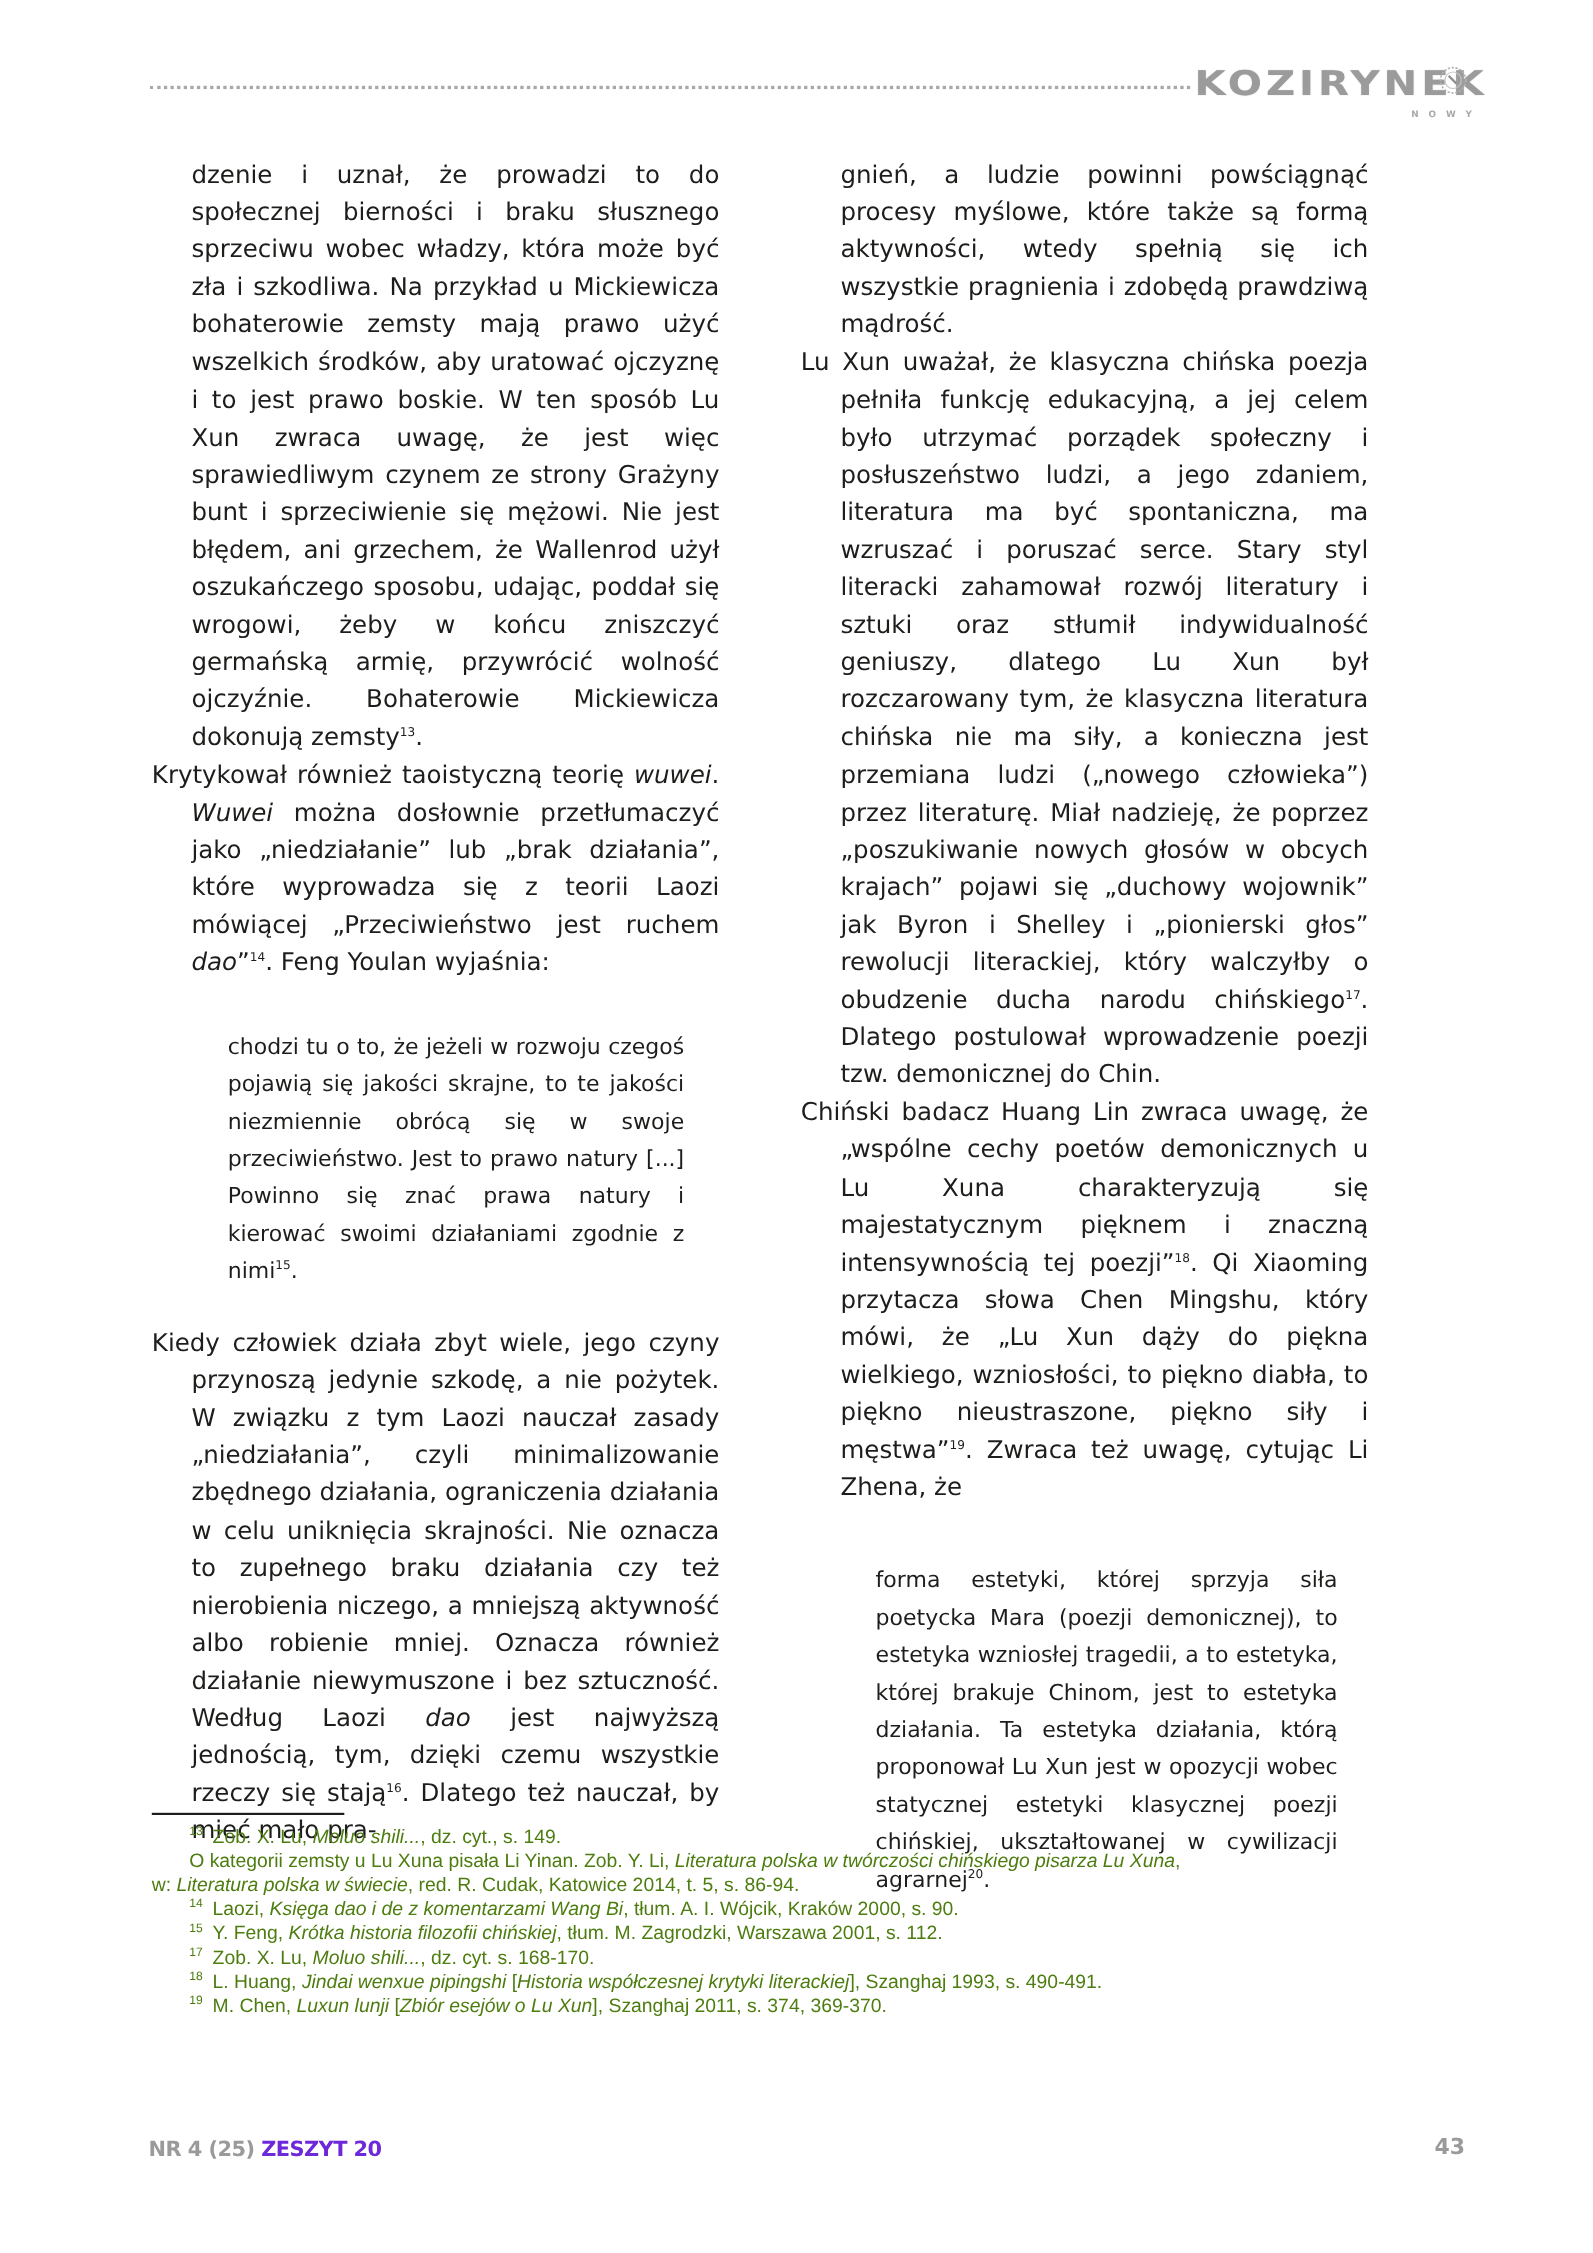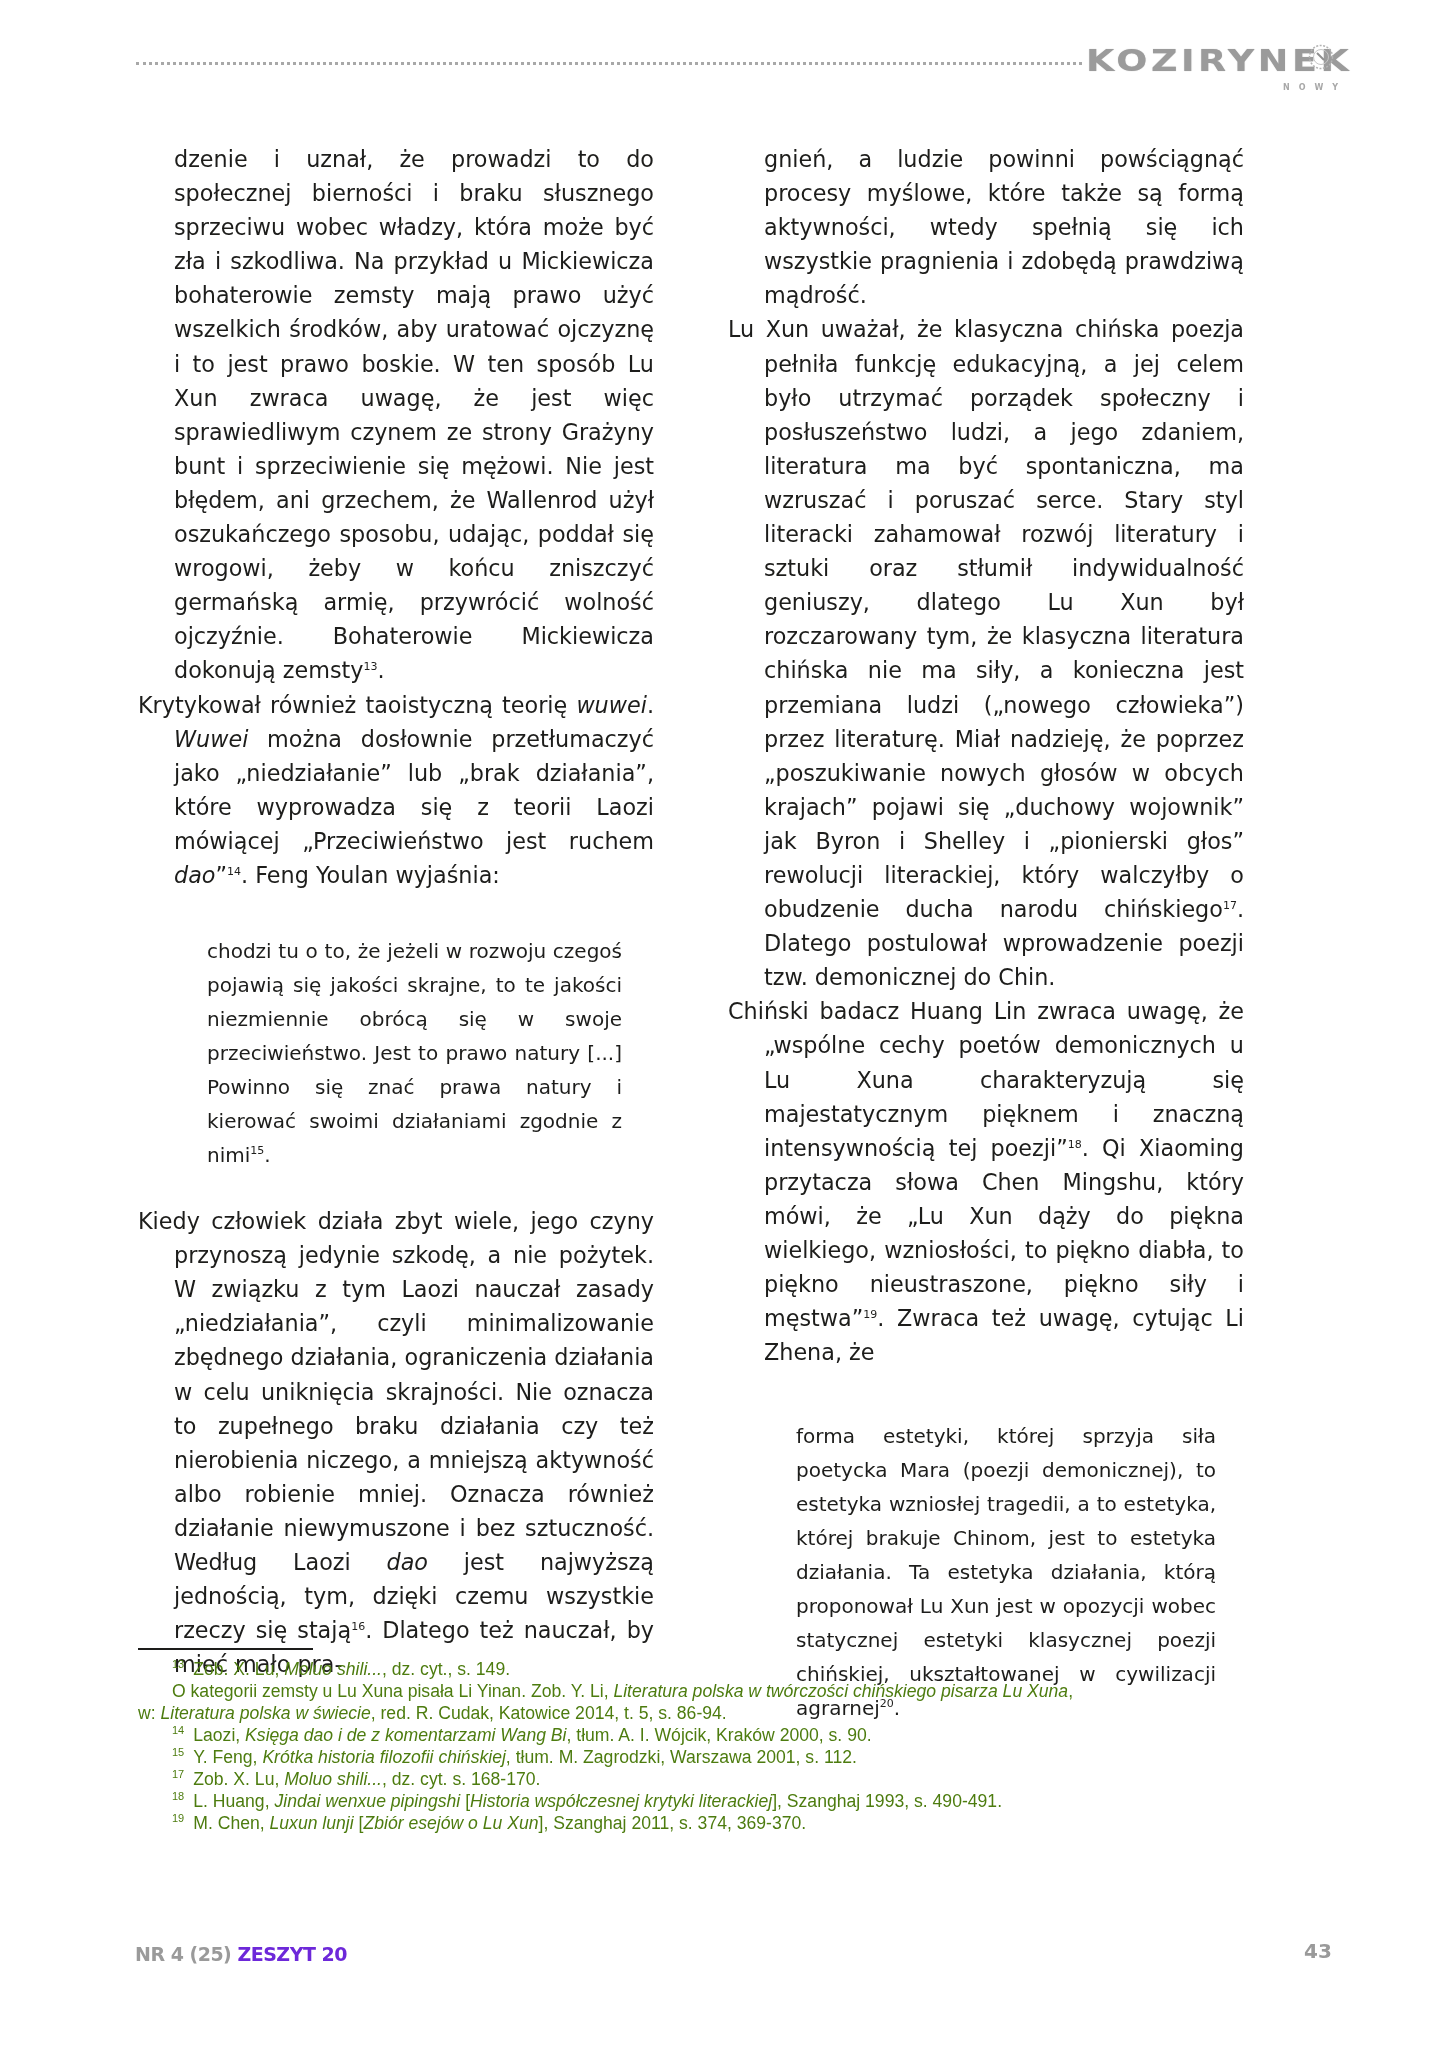--- a/index.html
+++ b/index.html
@@ -1,20 +1,20 @@
 <!DOCTYPE html>
 <html><head>
 <meta charset="utf-8">
 <style>
   html, body { margin: 0; padding: 0; background: #ffffff; }
   body { width: 1448px; height: 2048px; position: relative; overflow: hidden;
          font-family: "DejaVu Sans", "Liberation Sans", sans-serif; color: #1d1d1b; }
 
   
-  .header { position: absolute; left: 136px; top: 40px; width: 1230px; height: 60px; text-align: center; }
+  .header { position: absolute; left: 136px; top: 56px; width: 1230px; height: 60px; text-align: center; }
   .dots { position: absolute; left: 0; top: 22px; width: 946px; height: 0;
           border-top: 3px dotted #a8a8a8; }
   .logo { position: absolute; left: 950px; top: 0px; height: 40px; display: flex; align-items: center; }
   .logo-text { font-family: "DejaVu Sans", sans-serif; font-weight: bold; font-size: 31px;
                letter-spacing: 3px; color: #9b9b9b; transform: scaleX(1.18); transform-origin: left center;
                text-shadow: 0 0 1px #bdbdbd; }
   .compass { position: absolute; left: 222px; top: 5px; width: 26px; height: 26px; }
   .logo-sub { position: absolute; left: 1133px; top: 43px; font-size: 8px; letter-spacing: 9px;
               color: #a8a8a8; font-weight: bold; }
 

